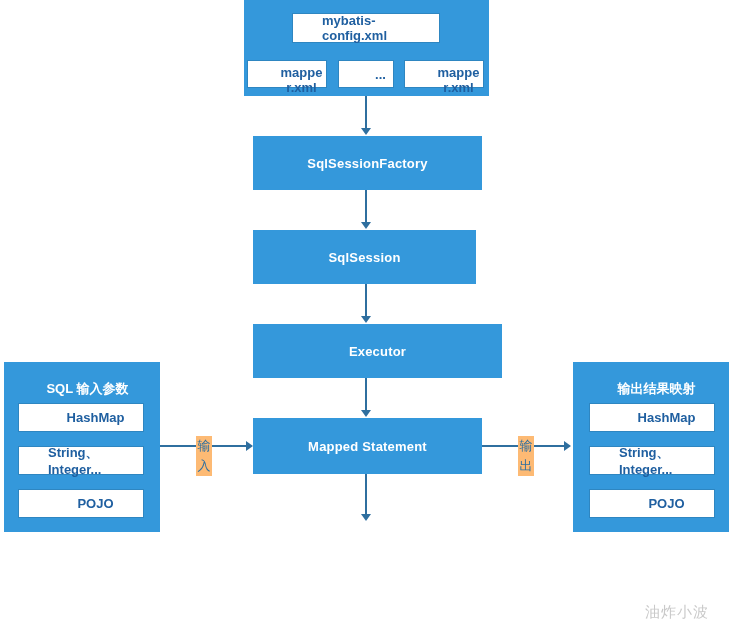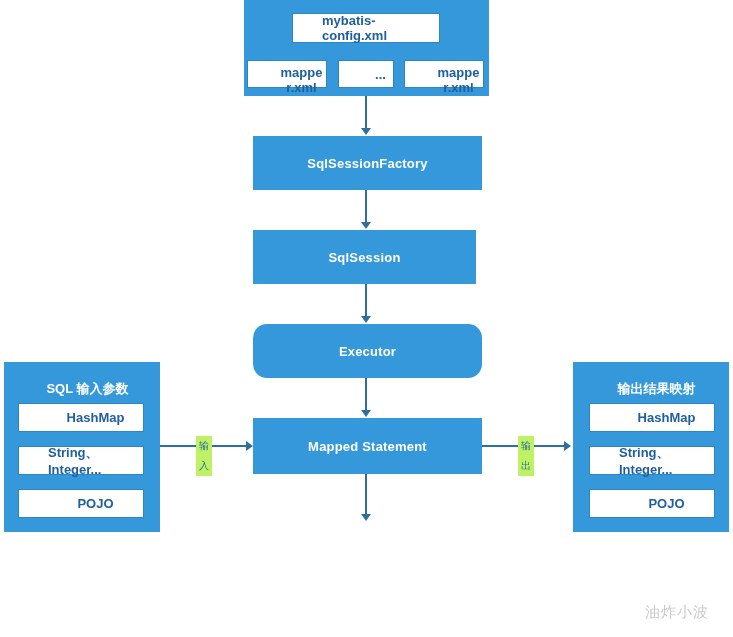--- a/index.html
+++ b/index.html
@@ -105,24 +105,24 @@
     border-top: 5px solid transparent;
     border-bottom: 5px solid transparent;
     border-left: 7px solid #2f6f9f;
   }
 
   
   .edge-label {
     position: absolute;
     width: 16px;
     color: #2f6f9f;
-    font-size: 10px;
+    font-size: 13px;
     line-height: 20px;
     text-align: center;
-    background: #bef264;
+    background: #fdba74;
   }
 
   
   .cylinder {
     position: absolute;
   }
   .cyl-body {
     position: absolute;
     left: 0;
     right: 0;
@@ -187,21 +187,21 @@
   <div class="vline" style="left:365px; top:190px; height:34px;"></div>
   <div class="arrow-down" style="left:361px; top:222px;"></div>
 
   <div class="node" style="left:253px; top:230px; width:223px; height:54px;">
     <span>SqlSession</span>
   </div>
 
   <div class="vline" style="left:365px; top:284px; height:34px;"></div>
   <div class="arrow-down" style="left:361px; top:316px;"></div>
 
-  <div class="node" style="left:253px; top:324px; width:229px; height:54px;border-radius:14px;">
+  <div class="node" style="left:253px; top:324px; width:249px; height:54px;">
     <span>Executor</span>
   </div>
 
   <div class="vline" style="left:365px; top:378px; height:34px;"></div>
   <div class="arrow-down" style="left:361px; top:410px;"></div>
 
   <div class="node" style="left:253px; top:418px; width:229px; height:56px;">
     <span>Mapped Statement</span>
   </div>
 

